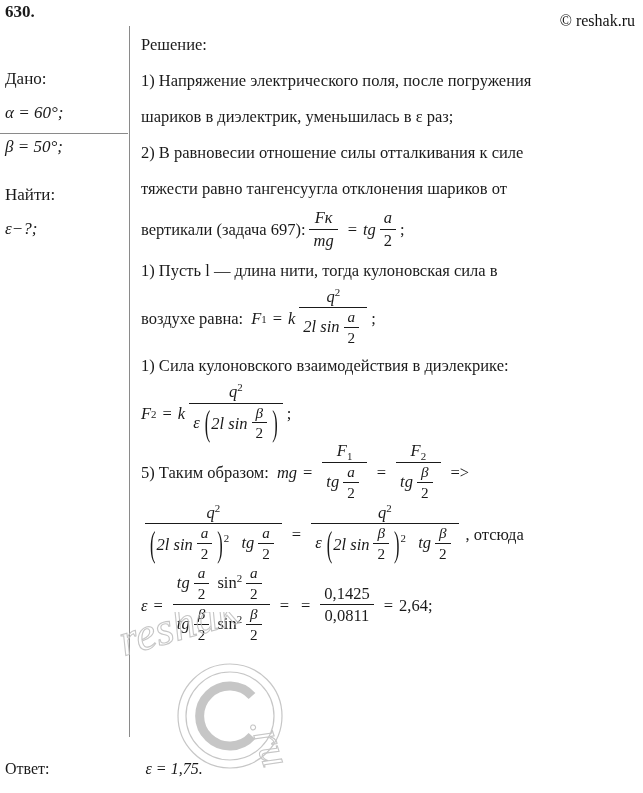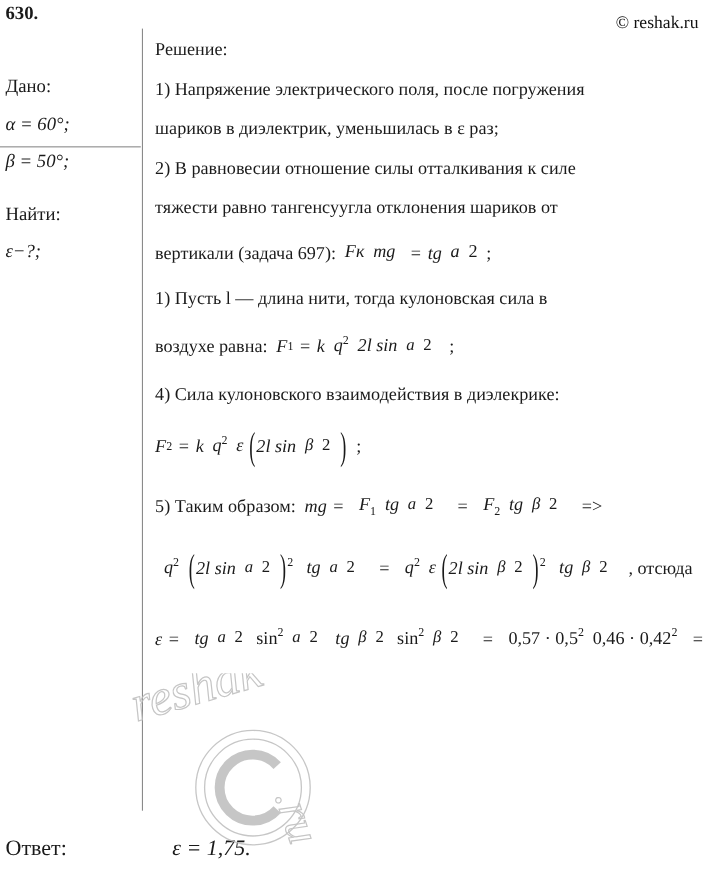--- a/index.html
+++ b/index.html
@@ -86,32 +86,32 @@
   .sol-line {
     font-size: 16.5px;
     line-height: 36px;
     white-space: nowrap;
   }
 
   .answer {
     position: absolute;
     left: 5px;
     top: 760px;
-    font-size: 20px;
+    font-size: 16px;
     gap: 44px;
   }
 
   
   .math { font-family: "Liberation Serif", serif; }
   i.v, .it { font-style: italic; }
   .up { font-style: normal; }
 
   .frac {
     display: inline-flex;
-    flex-direction: row;
+    flex-direction: column;
     align-items: center;
     vertical-align: middle;
     margin: 0 4px;
     line-height: 1.05;
     position: relative;
     top: -1px;
   }
   .frac > .num,
   .frac > .den {
     display: block;
@@ -218,21 +218,21 @@
         <span class="it">2l sin</span><span class="frac small">
             <span class="num it">a</span>
             <span class="bar"></span>
             <span class="den up">2</span>
           </span>
       </span>
     </span>
     <span class="math">;</span>
   </div>
 
-  <div class="sol-line">4) Сила кулоновского взаимодействия в диэлекрике:</div>
+  <div class="sol-line">1) Сила кулоновского взаимодействия в диэлекрике:</div>
   <div class="sol-line mline" style="line-height:58px">
     <span class="math it">F</span>
       <sub class="sb math up">2</sub>
     <span class="eq math">=</span>
     <span class="math it">k</span>
     <span class="math frac">
       <span class="num"><span class="it">q</span><sup class="ex up">2</sup></span>
       <span class="bar"></span>
       <span class="den mline" style="justify-content:center">
         <span class="math it">ε</span>
@@ -352,25 +352,20 @@
             <span class="den up">2</span>
           </span>
         <span class="up">sin</span><sup class="ex up">2</sup><span class="frac small">
             <span class="num it">β</span>
             <span class="bar"></span>
             <span class="den up">2</span>
           </span>
       </span>
     </span>
     <span class="eq math">=</span>
-    <span class="math frac">
-      <span class="num"><span class="up">0,57 · 0,5</span><sup class="ex up">2</sup></span>
-      <span class="bar"></span>
-      <span class="den"><span class="up">0,46 · 0,42</span><sup class="ex up">2</sup></span>
-    </span>
     <span class="eq math">=</span>
     <span class="math frac">
       <span class="num up">0,1425</span>
       <span class="bar"></span>
       <span class="den up">0,0811</span>
     </span>
     <span class="eq math">=</span>
     <span class="math up">2,64;</span>
   </div>
 

